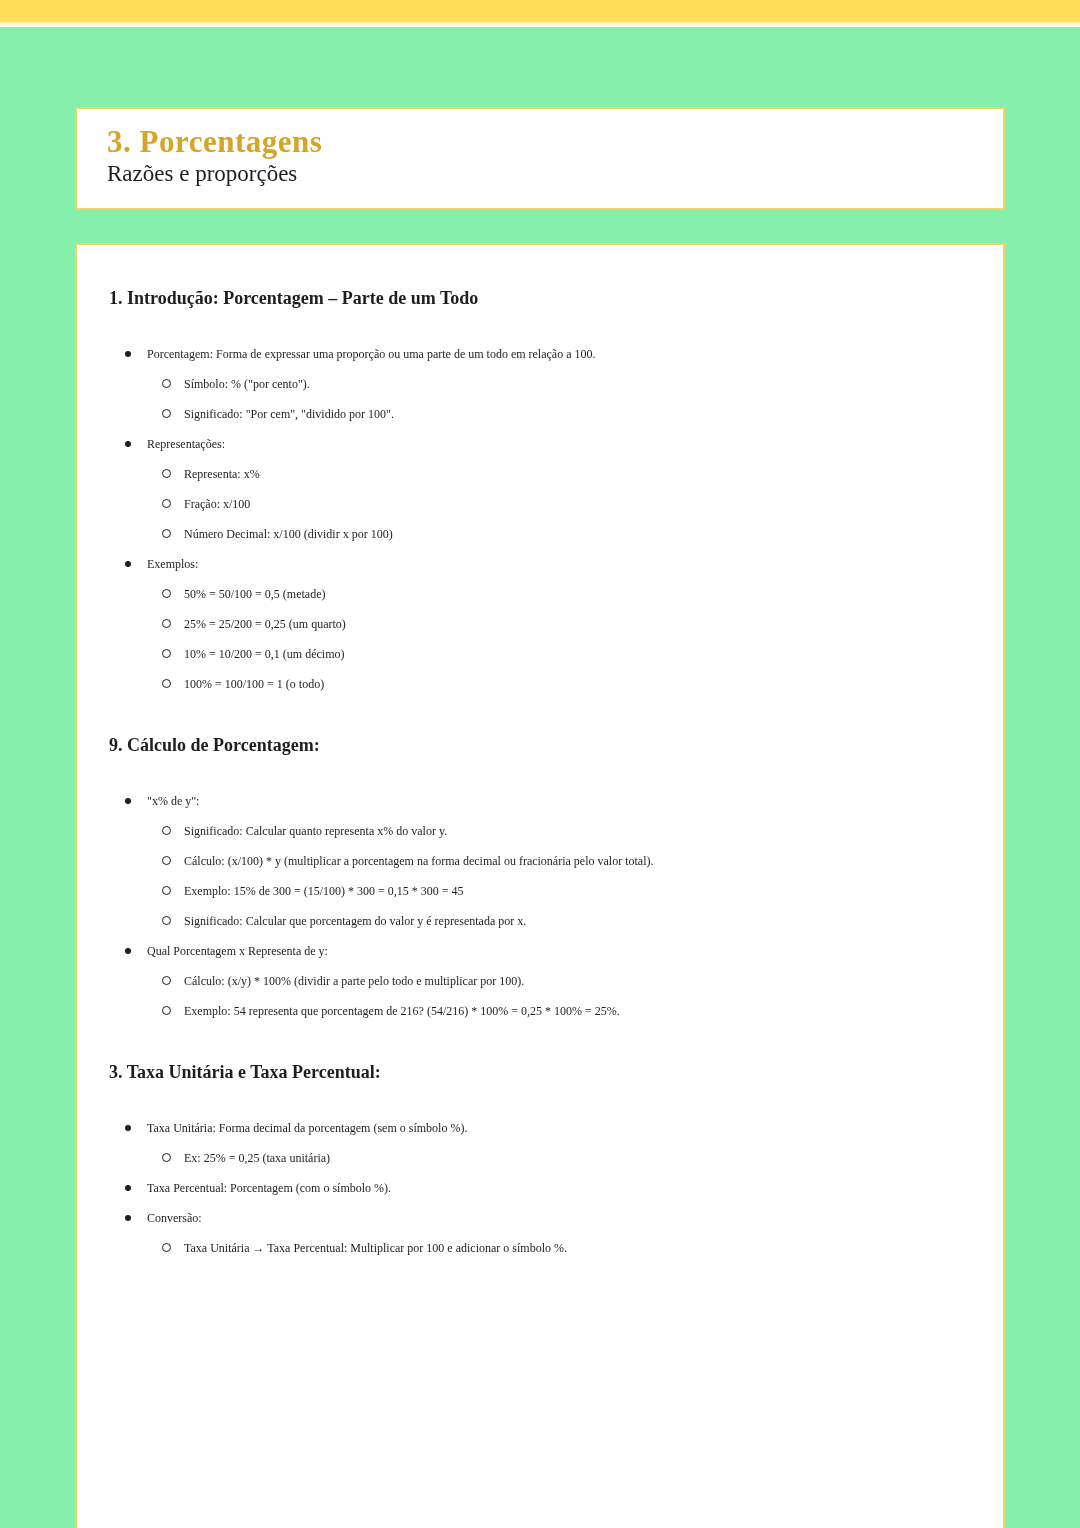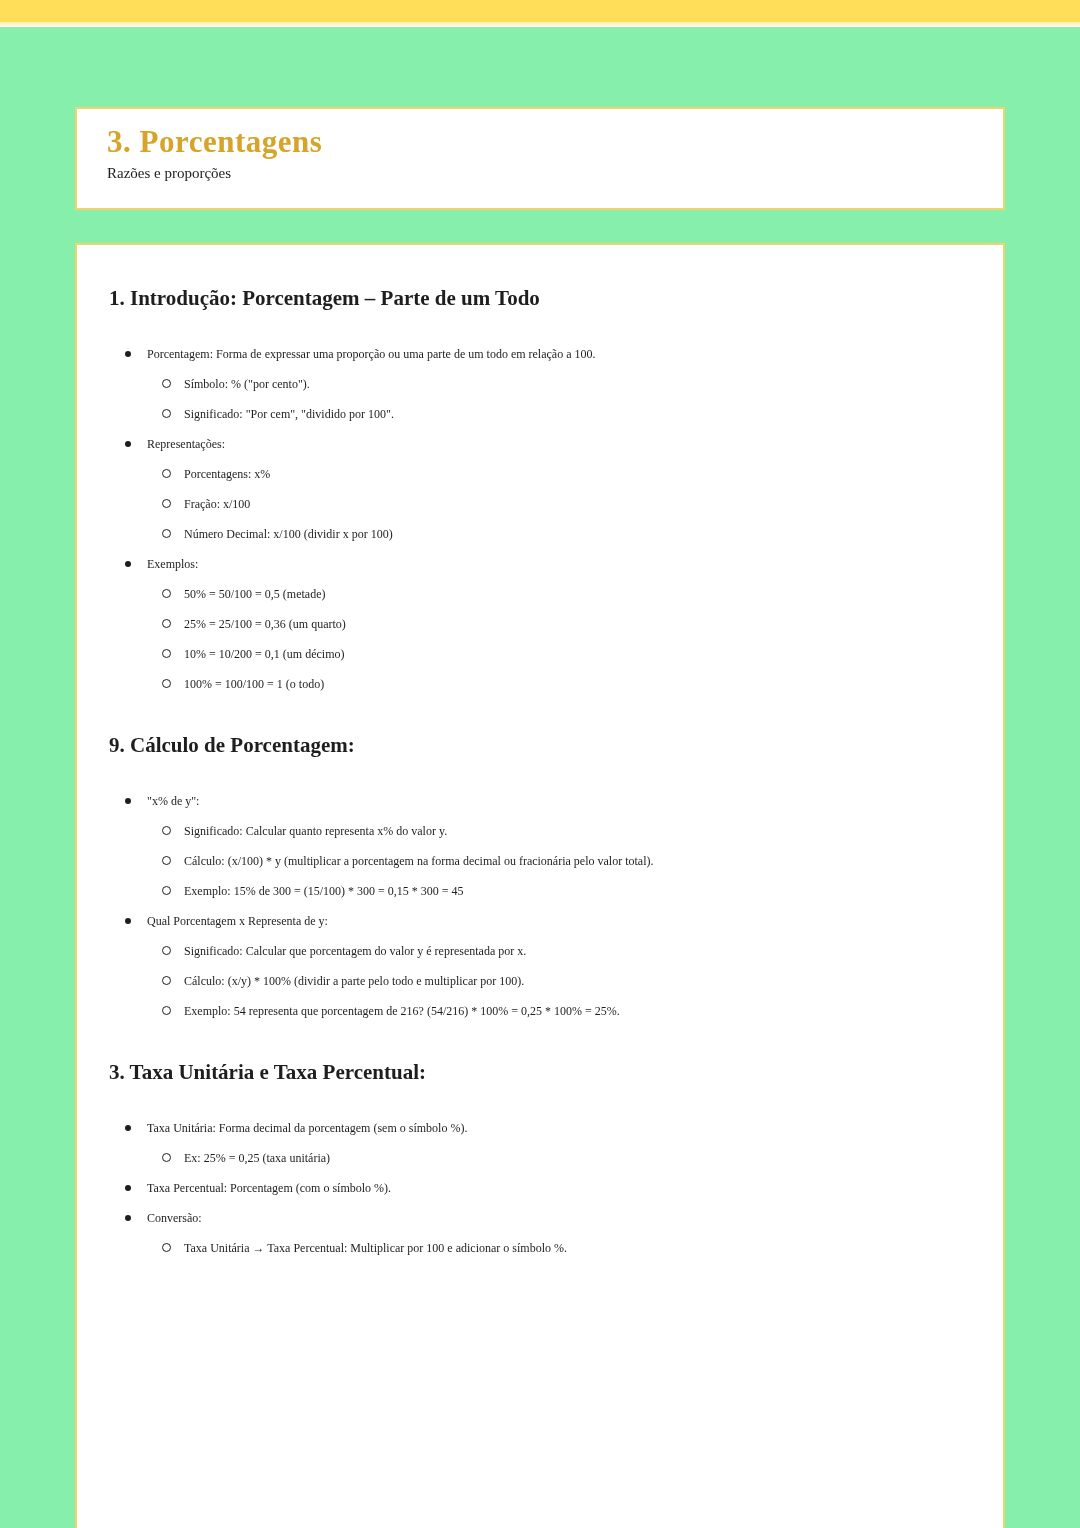--- a/index.html
+++ b/index.html
@@ -49,31 +49,31 @@
     padding: 15px 30px 0 30px;
   }
   .page-title {
     font-size: 31px;
     font-weight: bold;
     color: var(--title-gold, #D5A428);
     line-height: 36px;
     letter-spacing: 0.5px;
   }
   .page-subtitle {
-    font-size: 15px;
+    font-size: 23px;
     color: #1e1e1e;
     line-height: 27px;
   }
   .content-card {
     top: 243px;
     height: 1302px;
     padding: 40px 45px 0 32px;
   }
   .section-heading {
-    font-size: 21px;
+    font-size: 18px;
     font-weight: bold;
     line-height: 26px;
     margin: 33px 0 28px 0;
     color: #1e1e1e;
   }
   .section-heading.first {
     margin-top: 0;
   }
   .item {
     display: flex;
@@ -132,41 +132,41 @@
           <div class="item level2">
             <span class="marker"></span>
             <span class="txt">Significado: "Por cem", "dividido por 100".</span>
           </div>
           <div class="item level1">
             <span class="marker"></span>
             <span class="txt">Representações:</span>
           </div>
           <div class="item level2">
             <span class="marker"></span>
-            <span class="txt">Porcentagens: x%</span>
+            <span class="txt">Representa: x%</span>
           </div>
           <div class="item level2">
             <span class="marker"></span>
             <span class="txt">Fração: x/100</span>
           </div>
           <div class="item level2">
             <span class="marker"></span>
             <span class="txt">Número Decimal: x/100 (dividir x por 100)</span>
           </div>
           <div class="item level1">
             <span class="marker"></span>
             <span class="txt">Exemplos:</span>
           </div>
           <div class="item level2">
             <span class="marker"></span>
             <span class="txt">50% = 50/100 = 0,5 (metade)</span>
           </div>
           <div class="item level2">
             <span class="marker"></span>
-            <span class="txt">25% = 25/100 = 0,36 (um quarto)</span>
+            <span class="txt">25% = 25/200 = 0,25 (um quarto)</span>
           </div>
           <div class="item level2">
             <span class="marker"></span>
             <span class="txt">10% = 10/200 = 0,1 (um décimo)</span>
           </div>
           <div class="item level2">
             <span class="marker"></span>
             <span class="txt">100% = 100/100 = 1 (o todo)</span>
           </div>
         </div>
@@ -181,27 +181,27 @@
             <span class="txt">Significado: Calcular quanto representa x% do valor y.</span>
           </div>
           <div class="item level2">
             <span class="marker"></span>
             <span class="txt">Cálculo: (x/100) * y (multiplicar a porcentagem na forma decimal ou fracionária pelo valor total).</span>
           </div>
           <div class="item level2">
             <span class="marker"></span>
             <span class="txt">Exemplo: 15% de 300 = (15/100) * 300 = 0,15 * 300 = 45</span>
           </div>
+          <div class="item level2">
+            <span class="marker"></span>
+            <span class="txt">Significado: Calcular que porcentagem do valor y é representada por x.</span>
+          </div>
           <div class="item level1">
             <span class="marker"></span>
             <span class="txt">Qual Porcentagem x Representa de y:</span>
-          </div>
-          <div class="item level2">
-            <span class="marker"></span>
-            <span class="txt">Significado: Calcular que porcentagem do valor y é representada por x.</span>
           </div>
           <div class="item level2">
             <span class="marker"></span>
             <span class="txt">Cálculo: (x/y) * 100% (dividir a parte pelo todo e multiplicar por 100).</span>
           </div>
           <div class="item level2">
             <span class="marker"></span>
             <span class="txt">Exemplo: 54 representa que porcentagem de 216? (54/216) * 100% = 0,25 * 100% = 25%.</span>
           </div>
         </div>

